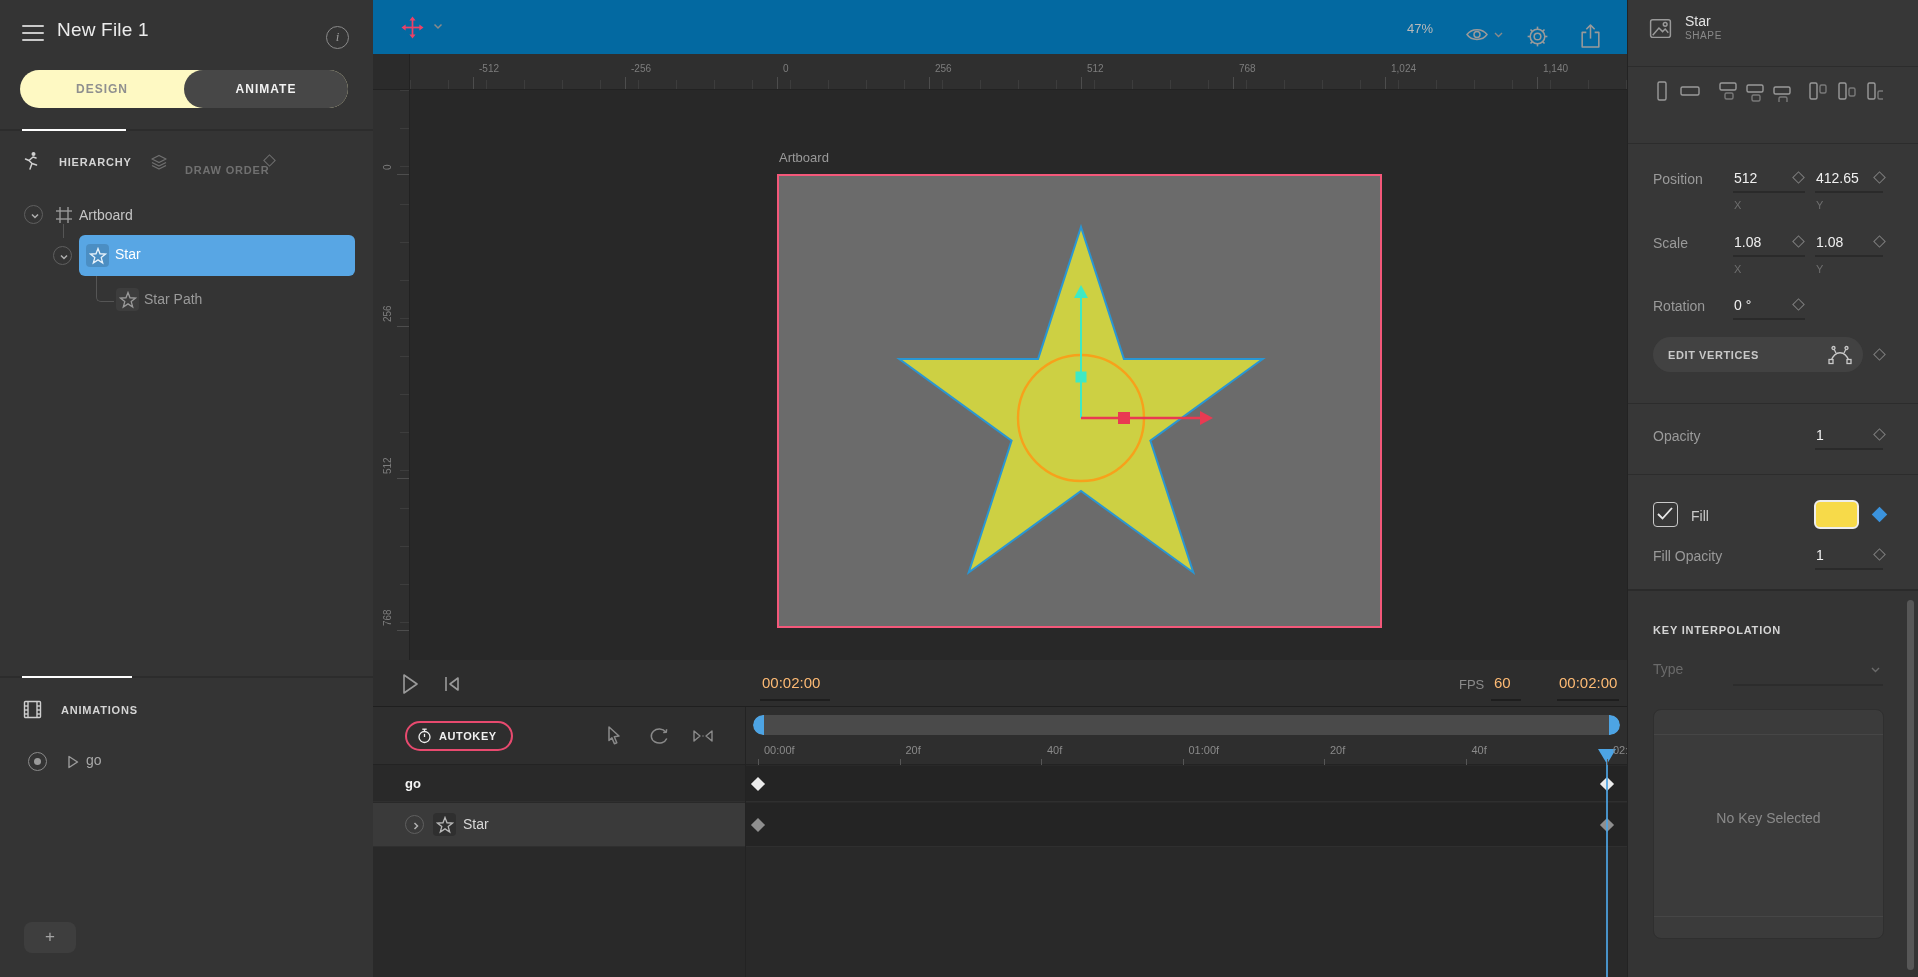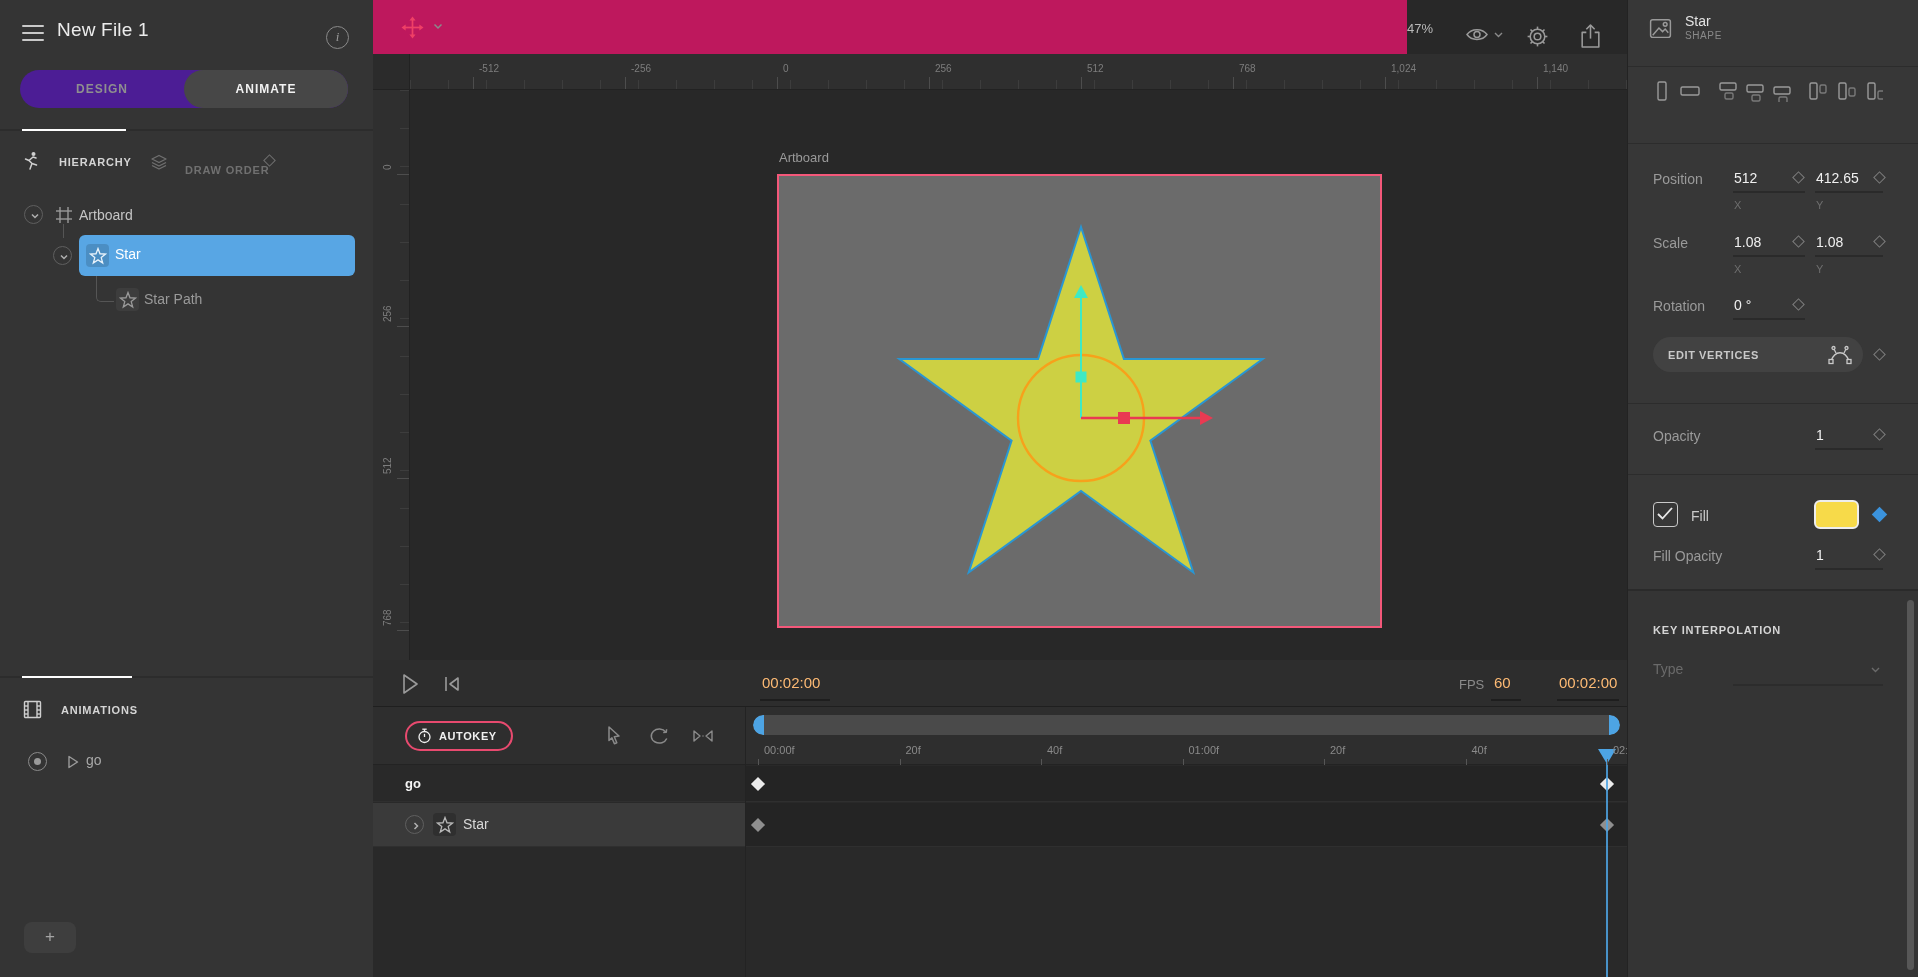--- a/index.html
+++ b/index.html
@@ -7,41 +7,41 @@
     font-family:"Liberation Sans", sans-serif; -webkit-font-smoothing:antialiased; }
   .abs { position:absolute; }
   #app { position:relative; width:1918px; height:977px; background:#292929; }
 
   
   #left-panel { left:0; top:0; width:373px; height:977px; background:#343434; z-index:5; }
   .hamburger span { display:block; width:22px; height:2px; background:#c9c9c9; margin-bottom:5px; border-radius:1px;}
   #lp-title { left:57px; top:19px; font-size:19px; color:#ececec; letter-spacing:.2px; }
   #info-btn { left:326px; top:26px; width:23px; height:23px; border:1.5px solid #8a8a8a; border-radius:50%;
     color:#9a9a9a; font-size:13px; text-align:center; line-height:20px; font-family:"Liberation Serif",serif; font-style:italic;}
-  #mode-tabs { left:20px; top:70px; width:328px; height:38px; background:#4c1d95; border-radius:19px; }
+  #mode-tabs { left:20px; top:70px; width:328px; height:38px; background:#fef9c3; border-radius:19px; }
   .mode-tab { position:absolute; top:0; width:164px; height:38px; line-height:38px; text-align:center;
     font-size:12px; font-weight:bold; letter-spacing:1px; color:#8f8f8f; border-radius:19px; }
   #tab-animate { left:164px; background:#474747; color:#f2f2f2; }
   .section-split { height:2px; background:#2c2c2c; width:373px; }
   .split-active { position:absolute; left:22px; top:0; width:104px; height:2px; background:#fdfdfd; }
   .panel-tab-label { font-size:11px; font-weight:bold; letter-spacing:.8px;padding-left:12px; }
   #tree-connector1 { left:63px; top:224px; width:1px; height:14px; background:#555; }
   #tree-connector2 { left:96px; top:276px; width:18px; height:26px; border-left:1px solid #555;
     border-bottom:1px solid #555; border-bottom-left-radius:5px; }
   .exp-circle { width:19px; height:19px; border:1px solid #5f5f5f; border-radius:50%; }
   .exp-circle svg { position:absolute; left:3.5px; top:3.5px; }
   .tree-label { font-size:14px; }
   #row-star-sel { left:79px; top:235px; width:276px; height:41px; background:#58a6e4; border-radius:6px; }
   .icon-chip { background:rgba(0,0,0,.14); border-radius:4px; }
   #plus-btn { left:24px; top:922px; width:52px; height:31px; background:#3e3e3e; border-radius:8px;
     color:#a5a5a5; font-size:17px; text-align:center; line-height:29px; }
 
   
   #center { left:373px; top:0; width:1254px; height:977px; background:#282828; }
-  #topbar { left:0; top:0; width:1034px; height:54px; background:#be185d; }
+  #topbar { left:0; top:0; width:1254px; height:54px; background:#0369a1; }
   #zoom-level { left:1010px; top:21px; width:50px; text-align:right; font-size:13px; color:#b9b9b9; }
 
   
   #canvas { left:0; top:54px; width:1254px; height:606px; background:#282828; overflow:hidden; }
   #ruler-top { left:37px; top:0; width:1217px; height:36px; background:#2f2f2f; border-bottom:1px solid #222;
     overflow:hidden; }
   #ruler-top .minor { position:absolute; left:0; bottom:0; width:100%; height:9px;
     background:repeating-linear-gradient(90deg, #3d3d3d 0 1px, transparent 1px 38px); }
   .rt-tick { position:absolute; bottom:0; width:1px; height:12px; background:#4d4d4d; }
   .rt-label { position:absolute; top:9px; font-size:10px; color:#7d7d7d; }
@@ -566,16 +566,21 @@
 
     <div class="abs" id="ki-section">
       <div class="abs" id="ki-header">KEY INTERPOLATION</div>
       <div class="abs" style="left:25px;top:70px;font-size:14px;color:#6a6a6a;">Type</div>
       <div class="rp-underline" style="left:105px;top:93px;width:150px;background:#2c2c2c;"></div>
       <div class="abs" style="left:243px;top:76px;">
         <svg width="9" height="6" viewBox="0 0 9 6" fill="none" stroke="#6a6a6a" stroke-width="1.4">
             <polyline points="1,1 4.5,4.5 8,1"></polyline>
           </svg>
       </div>
+      <div class="abs" id="ki-box">
+        <div class="inner-sep" style="top:24px;"></div>
+        <div class="inner-sep" style="top:206px;"></div>
+        <div id="ki-empty">No Key Selected</div>
+      </div>
     </div>
     <div class="abs" id="rp-scrollbar"></div>
   </aside>
 </div>
 
 </body></html>

